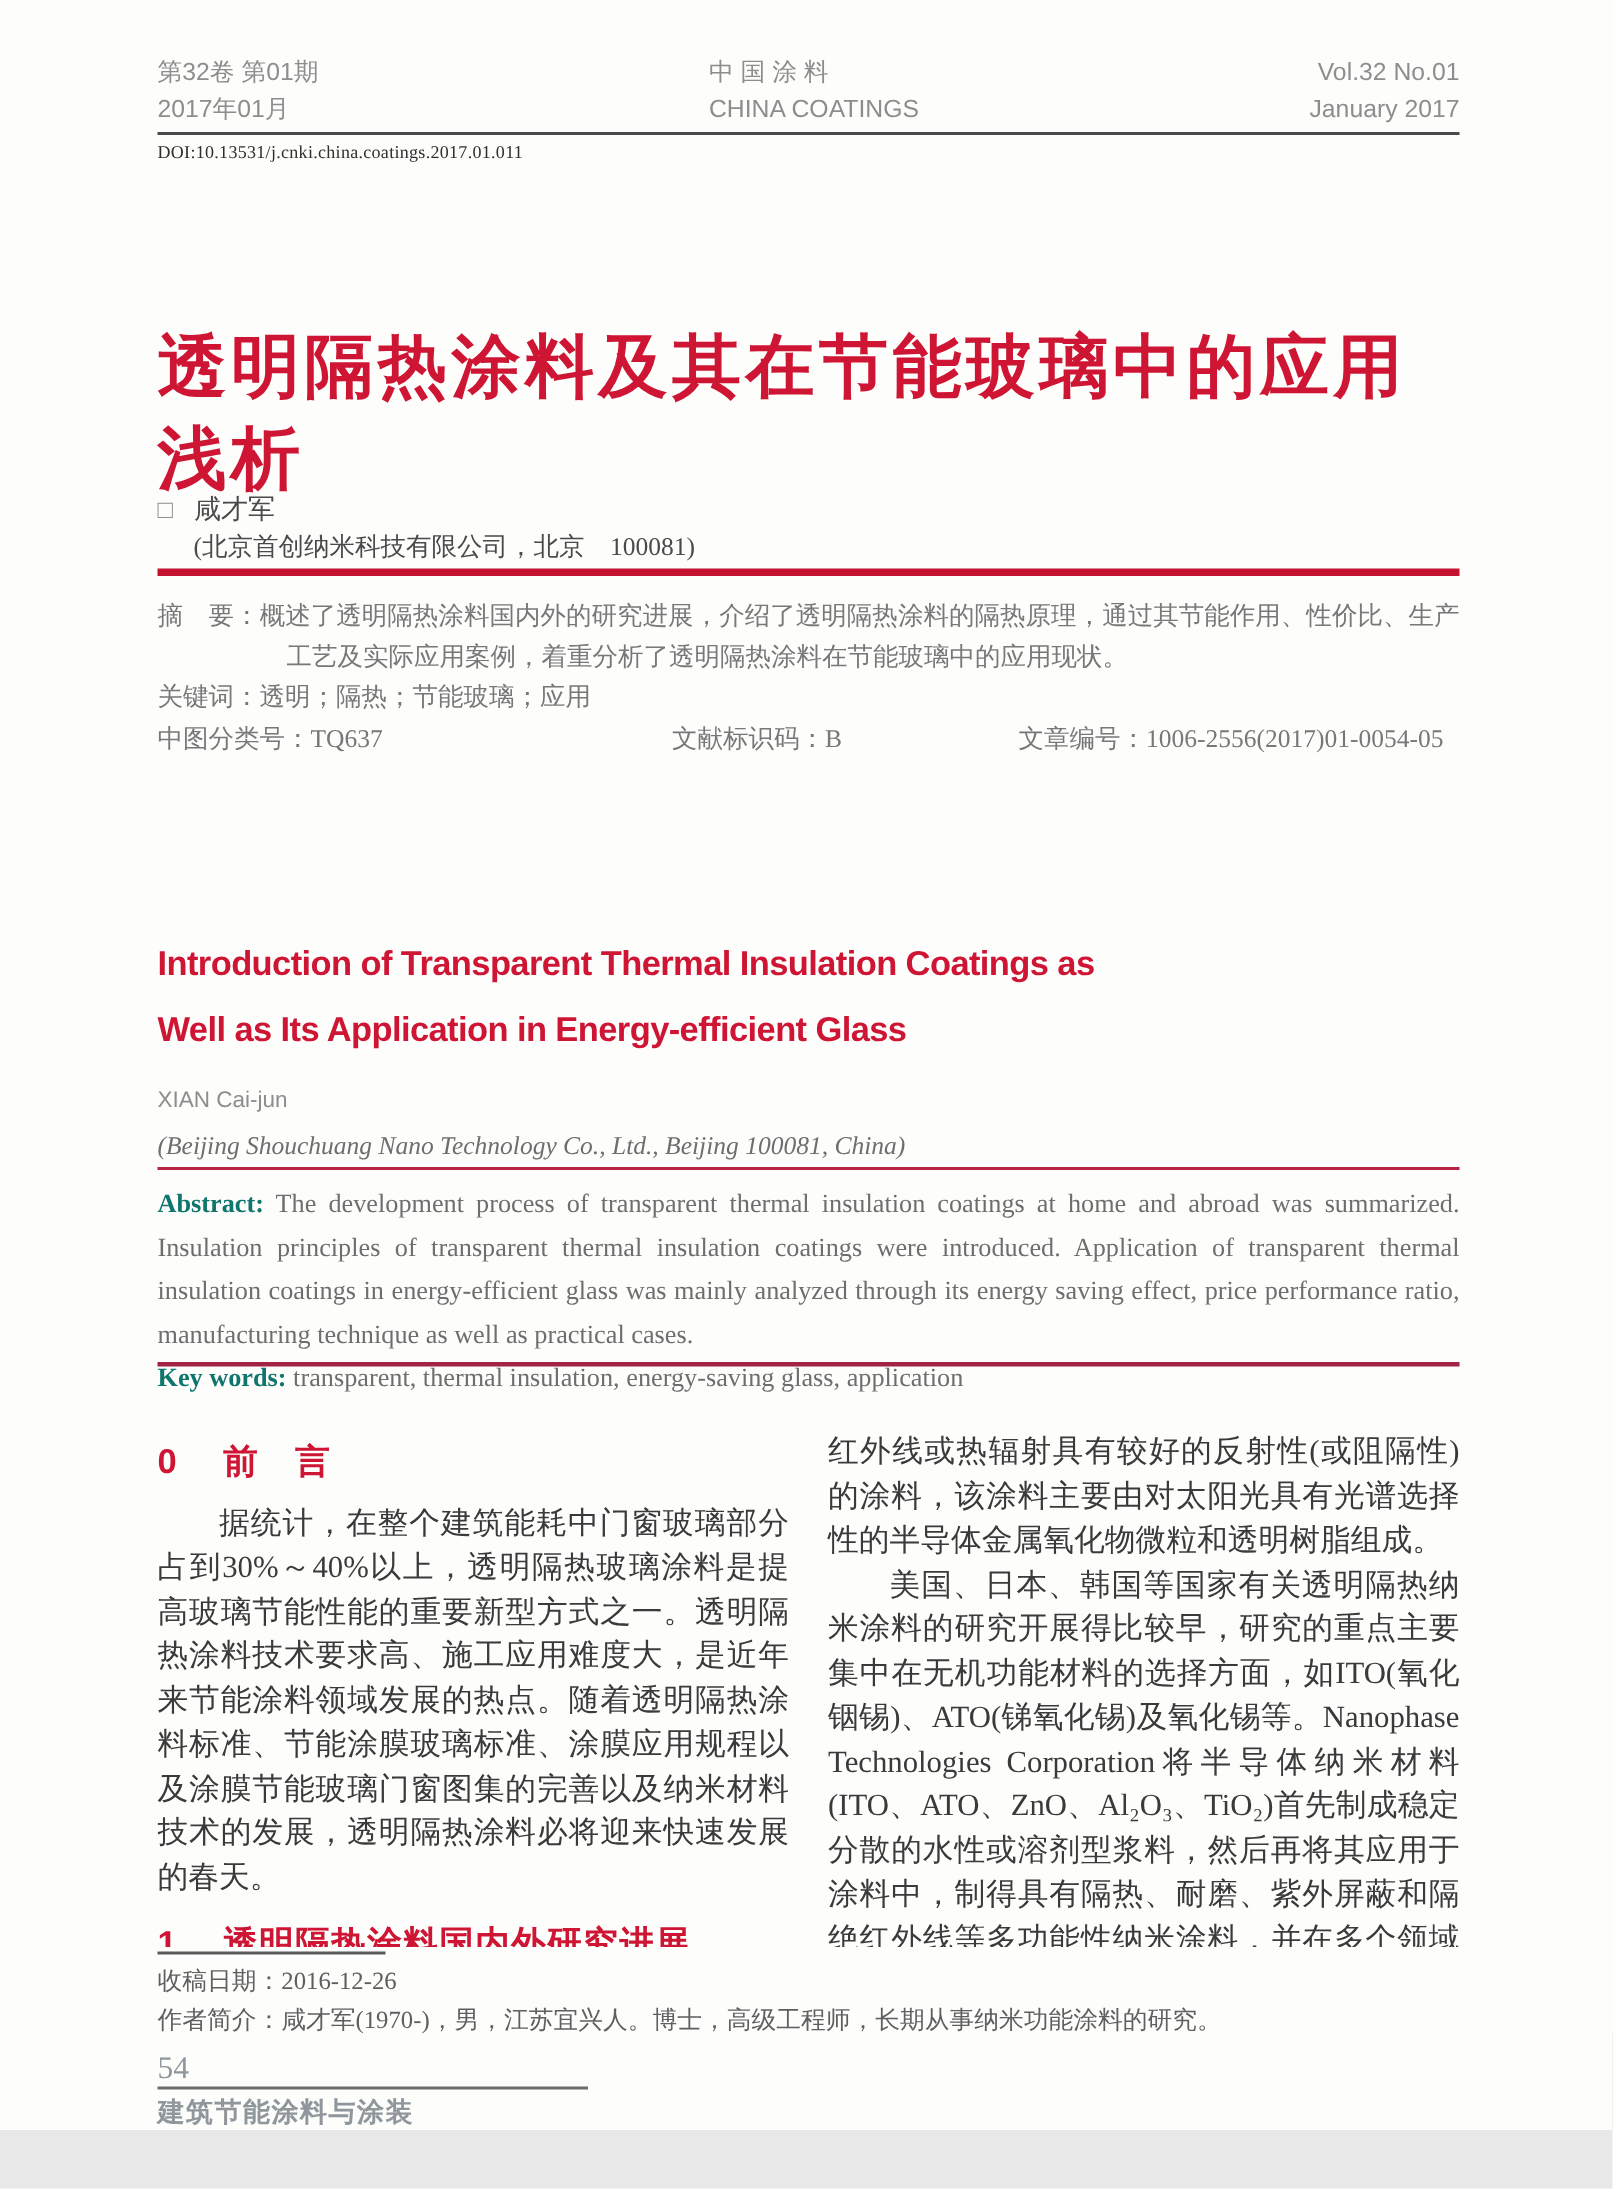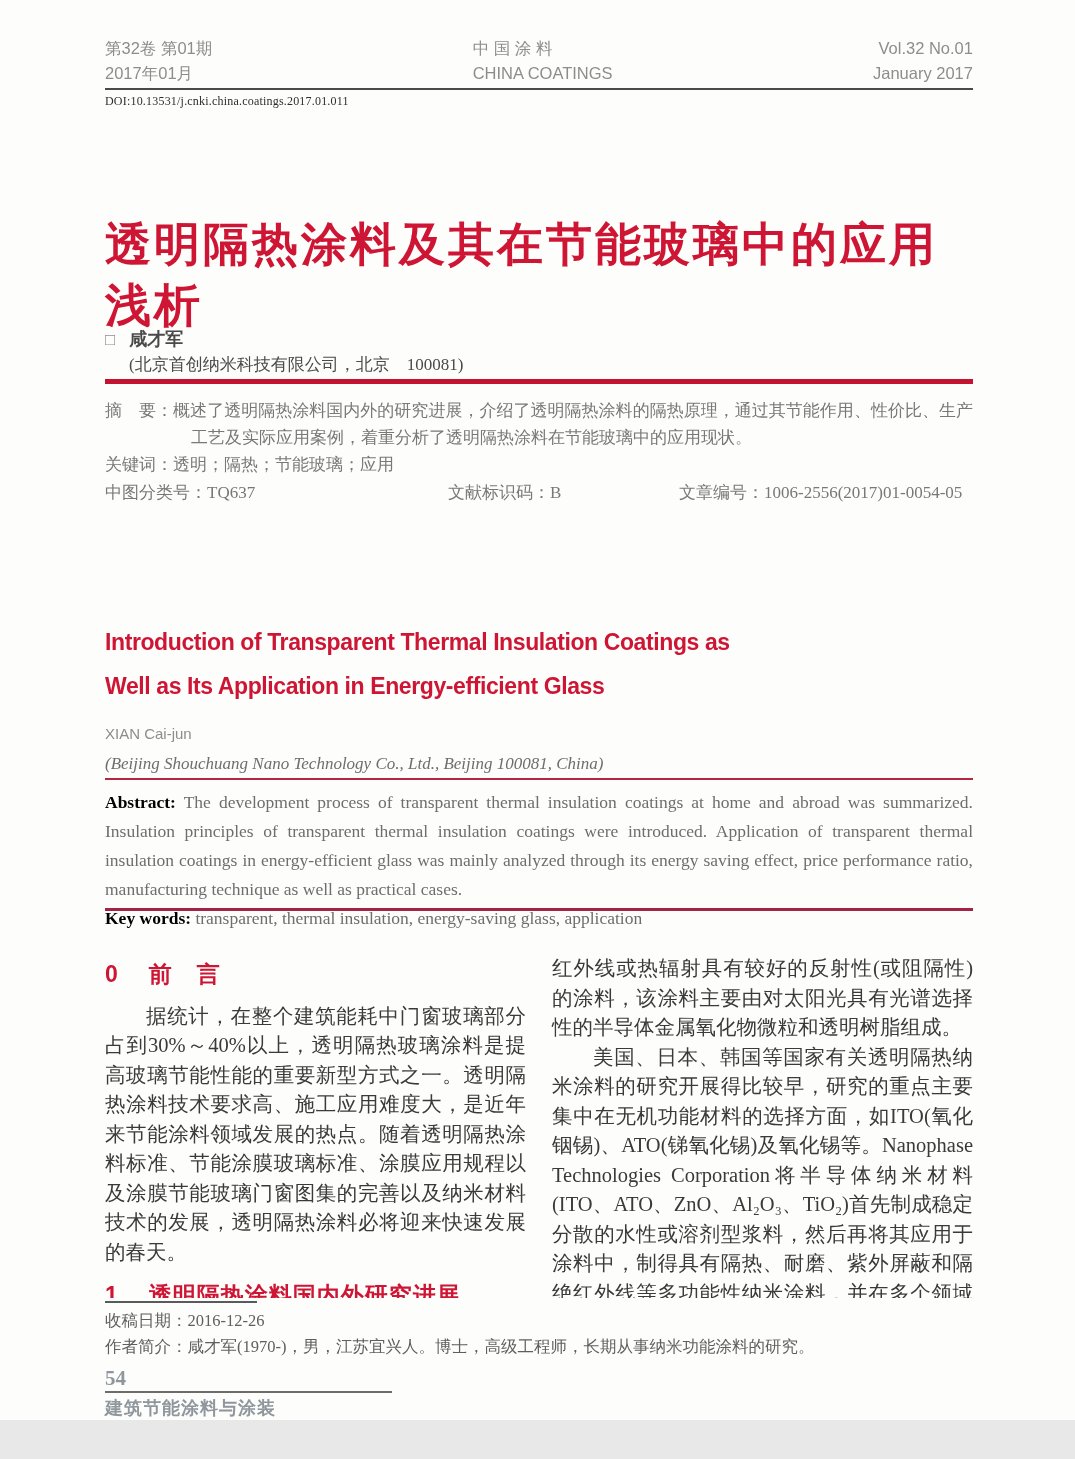--- a/index.html
+++ b/index.html
@@ -16,59 +16,59 @@
   .journal-header { top:36px; display:flex; justify-content:space-between; align-items:flex-start;
     font-family:"Liberation Sans","DejaVu Sans",sans-serif; color:#8d8d8d; font-size:16.5px; line-height:25px; }
   .jh-center { text-align:left; }
   .jh-right { text-align:right; }
   .header-rule { top:88px; height:2px; background:#4a4a4a; }
   .doi-line { top:94px; font-size:12px; color:#2e2e2e; letter-spacing:0.2px; }
 
   
   .title-zh { top:172px; color:#ce1634; font-weight:bold; font-size:46px; line-height:61px;
     letter-spacing:3px; font-family:"Liberation Sans","DejaVu Sans",sans-serif;margin-top:42px; }
-  .author-row { top:327px; font-size:18px; color:#4a4a4a;font-weight:bold; }
+  .author-row { top:327px; font-size:18px; color:#4a4a4a; }
   .author-row .marker { color:#8f8f8f; margin-right:14px; font-size:17px; }
   .affil-zh { top:353px; font-size:17px; color:#4a4a4a; padding-left:24px; }
   .rule-red-thick { top:379px; height:5px; background:#c31331; }
 
   
   .abstract-zh { top:397px; font-size:17px; line-height:27px; color:#787878;
     padding-left:86px; text-indent:-86px; text-align:justify; }
   .keywords-zh { top:453px; font-size:17px; color:#787878; }
   .clc-row { top:481px; font-size:17px; color:#787878; height:24px; }
   .clc-row .f1 { position:absolute; left:0; }
   .clc-row .f2 { position:absolute; left:343px; }
   .clc-row .f3 { position:absolute; left:574px; }
 
   
   .title-en { top:620px; color:#ce1634; font-weight:bold; font-size:23px; line-height:44px;
     letter-spacing:-0.4px; font-family:"Liberation Sans","DejaVu Sans",sans-serif; }
   .author-en { top:725px; font-size:15px; color:#8d8d8d; font-family:"Liberation Sans","DejaVu Sans",sans-serif; }
   .affil-en { top:754px; font-size:17px; color:#6e6e6e; font-style:italic; }
   .rule-red-thin { top:778px; height:2px; background:#b52544; }
   .abstract-en { top:788px; font-size:17.5px; line-height:29px; color:#6e6e6e; text-align:justify; }
-  .abstract-en .lbl { font-weight:bold; color:#000000; }
+  .abstract-en .lbl { font-weight:bold; color:#0f766e; }
   .rule-dark-red { top:908px; height:2.5px; background:#a3२346; background:#a32346; }
 
   
   .columns { top:954px; height:344px; display:flex; column-gap:26px; overflow:hidden; }
   .col { width:421px; font-size:20.5px; line-height:29.5px; text-align:justify; color:#3a3a3a; }
   .sec-head { color:#ce1634; font-weight:bold; font-size:23px;
     font-family:"Liberation Sans","DejaVu Sans",sans-serif; margin:6px 0 12px 0; letter-spacing:1px; }
   .sec-head .num { margin-right:30px; }
   .col p.ind { text-indent:2em; }
   .sec-head.second { margin-top:14px; }
 
   
   .footnote-rule { top:1301px; width:152px; height:2px; background:#5a5a5a; }
   .footnote { top:1308px; font-size:16.5px; line-height:26px; color:#5f5f5f; }
 
   
-  .page-num { top:1366px; font-size:21px; font-weight:bold; color:#8f979d; }
+  .page-num { top:1366px; font-size:21px; font-weight:normal; color:#8f979d; }
   .pagenum-rule { top:1391px; width:287px; height:2px; background:#6c6c6c; }
   .footer-zh { top:1396px; font-size:18px; font-weight:bold; color:#8f979d; letter-spacing:1px; }
   .footer-en { top:1418px; font-size:17px; font-weight:bold; color:#9aa2a8; }
 </style>
 </head>
 <body>
 
 <div class="page">
   <div class="content">
 

